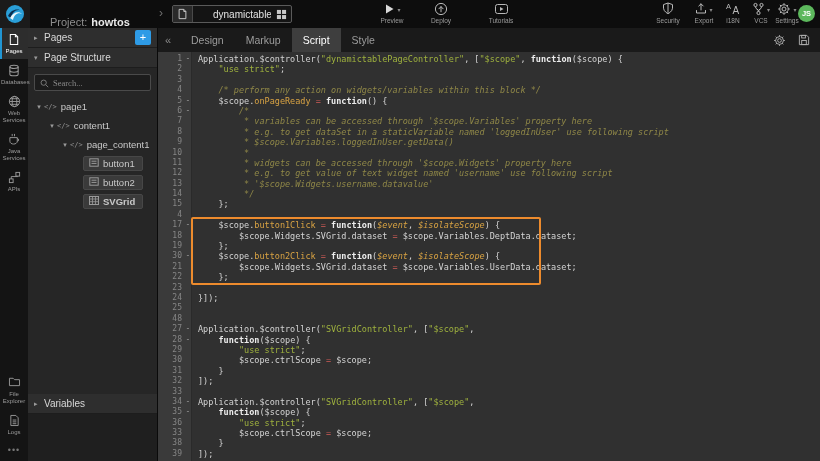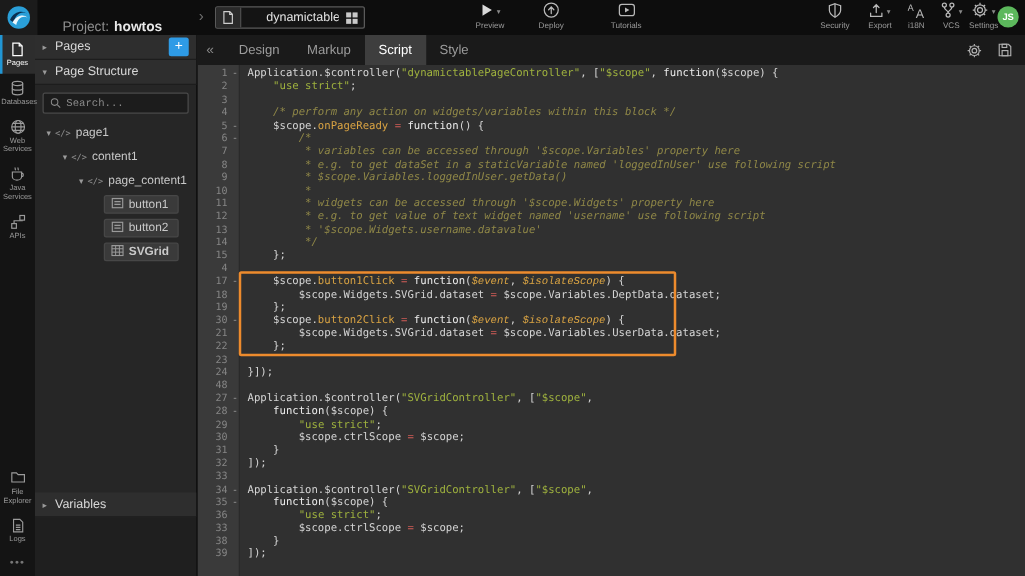--- a/index.html
+++ b/index.html
@@ -46,21 +46,21 @@
   .panel-header { height:20px; background:#2e2e2e; border-bottom:1px solid #1d1d1d; color:#d8d8d8;
                   font-size:10px; display:flex; align-items:center; padding:0 6px; cursor:pointer; flex:none; }
   .ph-arrow { color:#9a9a9a; font-size:7px; width:10px; }
   .ph-title { flex:1; }
   .add-btn { width:16px; height:15px; background:#2e9be6; color:#fff; border-radius:2px; font-size:11px;
              line-height:14px; text-align:center; cursor:pointer; }
   .search-wrap { padding:6px 6px 4px; flex:none; }
   .search-box { display:flex; align-items:center; background:#1c1c1c; border:1px solid #4a4a4a;
                 border-radius:2px; height:17px; padding:0 5px; gap:4px; }
   .search-box input { background:transparent; border:none; outline:none; color:#bdbdbd;
-                      font-size:8.5px; width:100%; font-family:Liberation Mono, monospace; }
+                      font-size:8.5px; width:100%; font-family:Liberation Serif, serif; }
   .search-box input::placeholder { color:#8a8a8a; }
   .tree { flex:1; overflow:hidden; padding-top:2px; }
   .tree-row { display:flex; align-items:center; height:19px; color:#c9c9c9; font-size:9.5px; cursor:pointer; }
   .tree-arrow { width:10px; color:#9a9a9a; font-size:7px; text-align:center; flex:none; }
   .tree-codeicon { color:#8f8f8f; font-size:7px; margin-right:4px; font-family:"DejaVu Sans Mono",monospace; }
   .chip { display:flex; align-items:center; background:#3a3a3a; border:1px solid #474747;
           border-radius:2px; padding:1px 7px 1px 5px; gap:4px; height:15px; }
   .panel-bottom { height:47px; background:#1f1f1f; flex:none; }
 
   
@@ -80,24 +80,24 @@
                border-right:1px solid #2a2a2a; }
   .cl { display:flex; height:10.4px; position:relative; }
   .ln { width:26px; color:#868686; text-align:right; padding-right:2px; font-size:8px;
         line-height:10.4px; flex:none; position:relative; z-index:2; }
   .fold { width:8px; color:#9a9a9a; font-size:8px; text-align:center; line-height:10.4px;
           flex:none; position:relative; z-index:2; }
   .code { padding-left:6px; white-space:pre; font-size:8.5px; line-height:10.4px; }
   .code .p { color:#d4d4d4; }
   .code .s { color:#9fb23e; }
   .code .c { color:#8f8747; font-style:italic; }
-  .code .k { color:#ececec; font-weight:normal; }
+  .code .k { color:#ececec; font-weight:bold; }
   .code .d { color:#d9a343; }
   .code .o { color:#cf5b56; }
-  .code .a { color:#d9a343; font-style:italic;font-family:Liberation Mono, monospace; }
+  .code .a { color:#d9a343; font-style:italic; }
   .hl-box { position:absolute; left:33px; width:350px; border:2px solid #ED8B2D;
             border-radius:2px; pointer-events:none; z-index:5; }
 </style>
 </head>
 <body>
 
 <div class="topbar">
   <div class="logo">
     <svg width="20" height="20" viewBox="0 0 20 20">
       <circle cx="10" cy="10" r="9" fill="#2a9fd8"></circle>
@@ -468,20 +468,25 @@
         <span class="ln">23</span>
         <span class="fold"></span>
         <span class="code"></span>
       </div>
       <div class="cl">
         <span class="ln">24</span>
         <span class="fold"></span>
         <span class="code"><span class="p">}]);</span></span>
       </div>
       <div class="cl">
+        <span class="ln">25</span>
+        <span class="fold"></span>
+        <span class="code"></span>
+      </div>
+      <div class="cl">
         <span class="ln">48</span>
         <span class="fold"></span>
         <span class="code"></span>
       </div>
       <div class="cl">
         <span class="ln">27</span>
         <span class="fold">-</span>
         <span class="code"><span class="p">Application.$controller(</span><span class="s">"SVGridController"</span><span class="p">, [</span><span class="s">"$scope"</span><span class="p">,</span></span>
       </div>
       <div class="cl">

